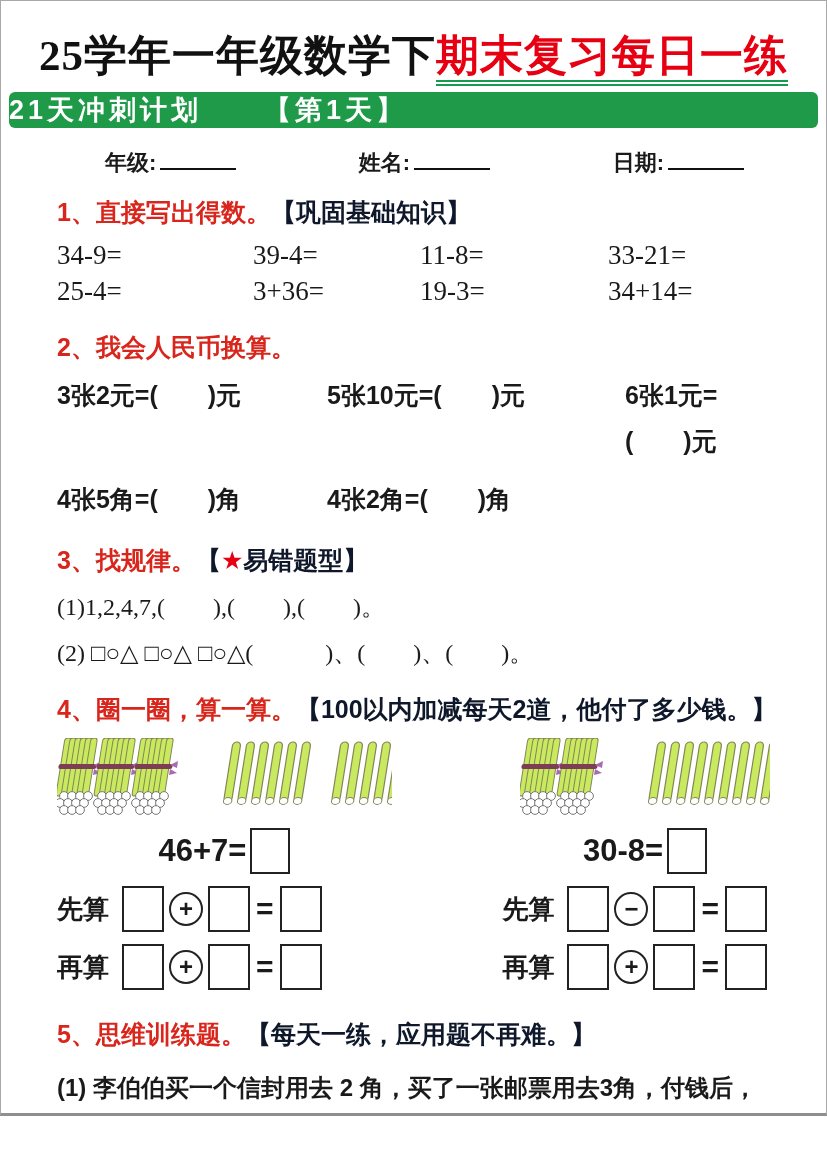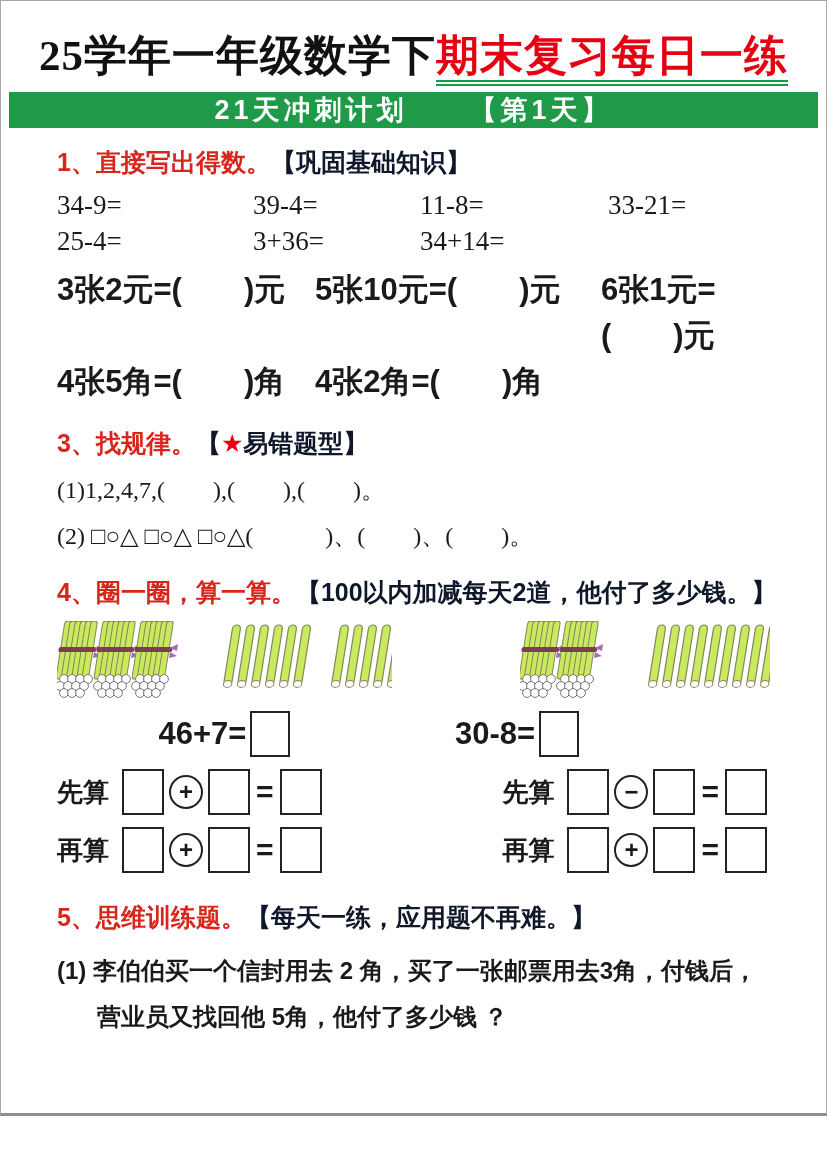--- a/index.html
+++ b/index.html
@@ -6,47 +6,47 @@
   .page{position:relative;width:827px;height:1116px;box-sizing:border-box;
     border:1px solid #a8a8a8;border-bottom:3px solid #8f8f8f;overflow:hidden;
     font-family:"Liberation Sans","DejaVu Sans",sans-serif;color:#1a1a1a;background:#fff;}
   .content{padding:0 56px;}
   
   .title{margin-top:26px;text-align:center;font-size:43px;font-weight:bold;
     letter-spacing:1px;white-space:nowrap;font-family:"Liberation Serif","DejaVu Serif",serif;}
   .title-black{color:#111;}
   .title-red{color:#e60012;border-bottom:6px double #169a4d;padding-bottom:1px;}
   
-  .banner{margin:7px 8px 0 8px;background:#1f9a48;color:#fff;text-align:center;
-    font-size:27px;font-weight:bold;height:36px;line-height:36px;letter-spacing:4px;}
+  .banner{margin:7px 8px 0 8px;background:#1f9a48;color:#fff;
+    font-size:27px;font-weight:bold;height:36px;line-height:36px;letter-spacing:4px;border-radius:6px;}
   
   .form-row{display:flex;justify-content:space-between;padding:20px 26px 0 48px;
     font-size:22px;font-weight:bold;}
   .blank{display:inline-block;width:76px;height:20px;border-bottom:2px solid #111;
     margin-left:4px;vertical-align:baseline;}
   
   .sec-head{font-size:25px;font-weight:bold;white-space:nowrap;}
   .sec-red{color:#d9261c;}
   .sec-black{color:#0f172a;}
   .star{color:#e60012;}
   .h1x{margin-top:18px;} .h2x{margin-top:22px;} .h3x{margin-top:22px;}
   .h4x{margin-top:24px;} .h5x{margin-top:28px;}
   
   .calc-grid{display:grid;grid-template-columns:196px 167px 188px auto;
     font-size:27px;line-height:36px;margin-top:8px;
     font-family:"Liberation Serif","DejaVu Serif",serif;}
   
   .rmb-grid{display:grid;grid-template-columns:258px 286px auto;
-    font-size:31px;font-weight:bold;line-height:46px;margin-top:8px;}
+    font-size:25px;font-weight:bold;line-height:46px;margin-top:8px;gap:12px;}
   
   .pattern-line{font-size:24px;margin-top:14px;white-space:nowrap;
     font-family:"Liberation Serif","DejaVu Serif",serif;}
   
   .pic-row{display:flex;justify-content:space-between;align-items:flex-start;margin-top:12px;}
-  .eq-row{display:flex;align-items:center;margin-top:2px;}
+  .eq-row{display:flex;justify-content:space-between;align-items:center;margin-top:2px;}
   .eq-cell{display:flex;align-items:center;justify-content:center;font-size:31px;font-weight:bold;}
   .wL{width:335px;} .wR{width:250px;}
   .abox{display:inline-block;width:36px;height:42px;border:2px solid #222;
     background:#fff;vertical-align:middle;margin-left:4px;}
   .calc-row{display:flex;align-items:center;margin-top:12px;font-size:26px;font-weight:bold;}
   .calc-pair{display:flex;justify-content:space-between;}
   .calc-row .bx{width:38px;height:42px;border:2px solid #222;display:inline-block;margin:0 3px;}
   .cop{width:30px;height:30px;border:2px solid #222;border-radius:50%;
     display:inline-flex;align-items:center;justify-content:center;
     font-size:24px;font-weight:bold;margin:0 2px;line-height:1;}
@@ -62,34 +62,43 @@
 <div class="page">
 
   <div class="title">
     <span class="title-black">25学年一年级数学下</span><span class="title-red">期末复习每日一练</span>
   </div>
 
   <div class="banner">21天冲刺计划　　【第1天】</div>
 
   <div class="content">
 
+    <div class="form-row">
+      <span><span>年级:</span><span class="blank"></span></span>
+      <span><span>姓名:</span><span class="blank"></span></span>
+      <span><span>日期:</span><span class="blank"></span></span>
+    </div>
 
     <div class="sec-head h1x">
       <span class="sec-red">1、直接写出得数。</span><span class="sec-black">【巩固基础知识】</span>
     </div>
     <div class="calc-grid">
       <span>34-9=</span>
       <span>39-4=</span>
       <span>11-8=</span>
       <span>33-21=</span>
       <span>25-4=</span>
       <span>3+36=</span>
+      <span>19-3=</span>
       <span>34+14=</span>
     </div>
 
+    <div class="sec-head h2x">
+      <span class="sec-red">2、我会人民币换算。</span>
+    </div>
     <div class="rmb-grid">
       <span>3张2元=(　　)元</span>
       <span>5张10元=(　　)元</span>
       <span>6张1元=(　　)元</span>
       <span>4张5角=(　　)角</span>
       <span>4张2角=(　　)角</span>
     </div>
 
     <div class="sec-head h3x">
       <span class="sec-red">3、找规律。</span><span class="sec-black">【</span><span class="star">★</span><span class="sec-black">易错题型】</span>

